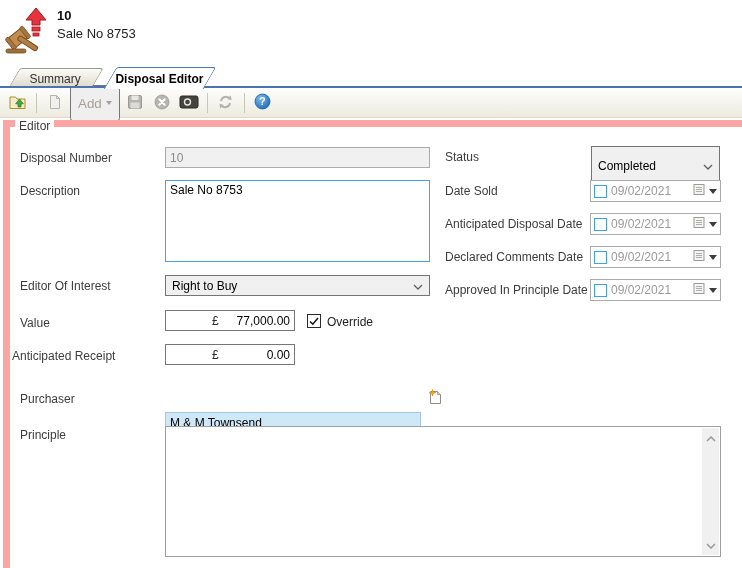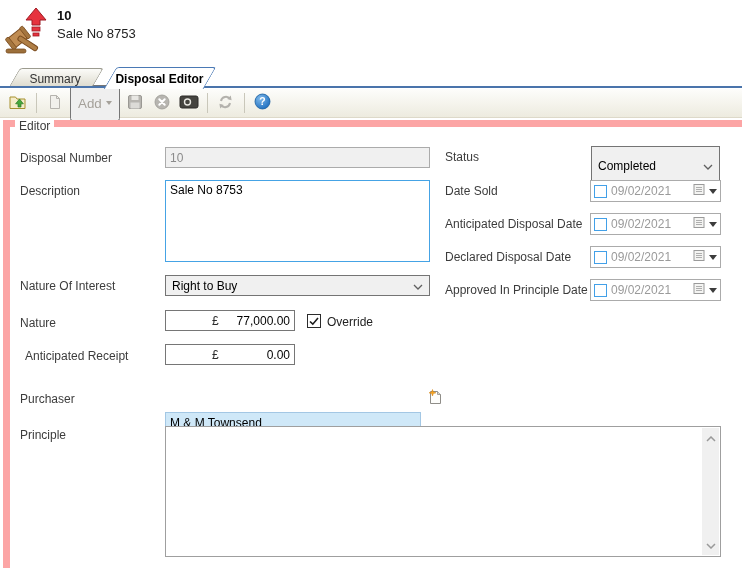--- a/index.html
+++ b/index.html
@@ -165,23 +165,23 @@
       </span>
     </button>
   </div>
 
   <div class="groupbox">
     <span class="gb-label">Editor</span>
   </div>
 
   <div class="lbl" style="left:20px;top:151px;">Disposal Number</div>
   <div class="lbl" style="left:20px;top:184px;">Description</div>
-  <div class="lbl" style="left:20px;top:279px;">Nature Of Interest</div>
-  <div class="lbl" style="left:20px;top:316px;">Nature</div>
-  <div class="lbl" style="left:25px;top:349px;">Anticipated Receipt</div>
+  <div class="lbl" style="left:20px;top:279px;">Editor Of Interest</div>
+  <div class="lbl" style="left:20px;top:316px;">Value</div>
+  <div class="lbl" style="left:12px;top:349px;">Anticipated Receipt</div>
   <div class="lbl" style="left:20px;top:392px;">Purchaser</div>
   <div class="lbl" style="left:20px;top:428px;">Principle</div>
 
   <div class="tb disabled" style="left:165px;top:147px;width:265px;">
     <span>10</span>
   </div>
 
   <div class="textarea" style="left:165px;top:180px;width:265px;height:82px;">
     <span>Sale No 8753</span>
   </div>
@@ -236,21 +236,21 @@
         <svg width="10" height="6" viewBox="0 0 10 6">
             <polyline points="1,1 5,5 9,1" fill="none" stroke="#9a9a9a" stroke-width="1.5"></polyline>
           </svg>
       </span>
     </div>
   </div>
 
   <div class="lbl" style="left:445px;top:150px;">Status</div>
   <div class="lbl" style="left:445px;top:184px;">Date Sold</div>
   <div class="lbl" style="left:445px;top:217px;text-align:right;">Anticipated Disposal Date</div>
-  <div class="lbl" style="left:445px;top:250px;">Declared Disposal Date</div>
+  <div class="lbl" style="left:445px;top:250px;">Declared Comments Date</div>
   <div class="lbl" style="left:445px;top:283px;">Approved In Principle Date</div>
 
   <div class="combo" style="left:591px;top:146px;width:129px;height:39px;">
     <span>Completed</span>
     <span>
       <svg width="10" height="6" viewBox="0 0 10 6">
           <polyline points="1,1 5,5 9,1" fill="none" stroke="#5f5f5f" stroke-width="1.3"></polyline>
         </svg>
     </span>
   </div>

